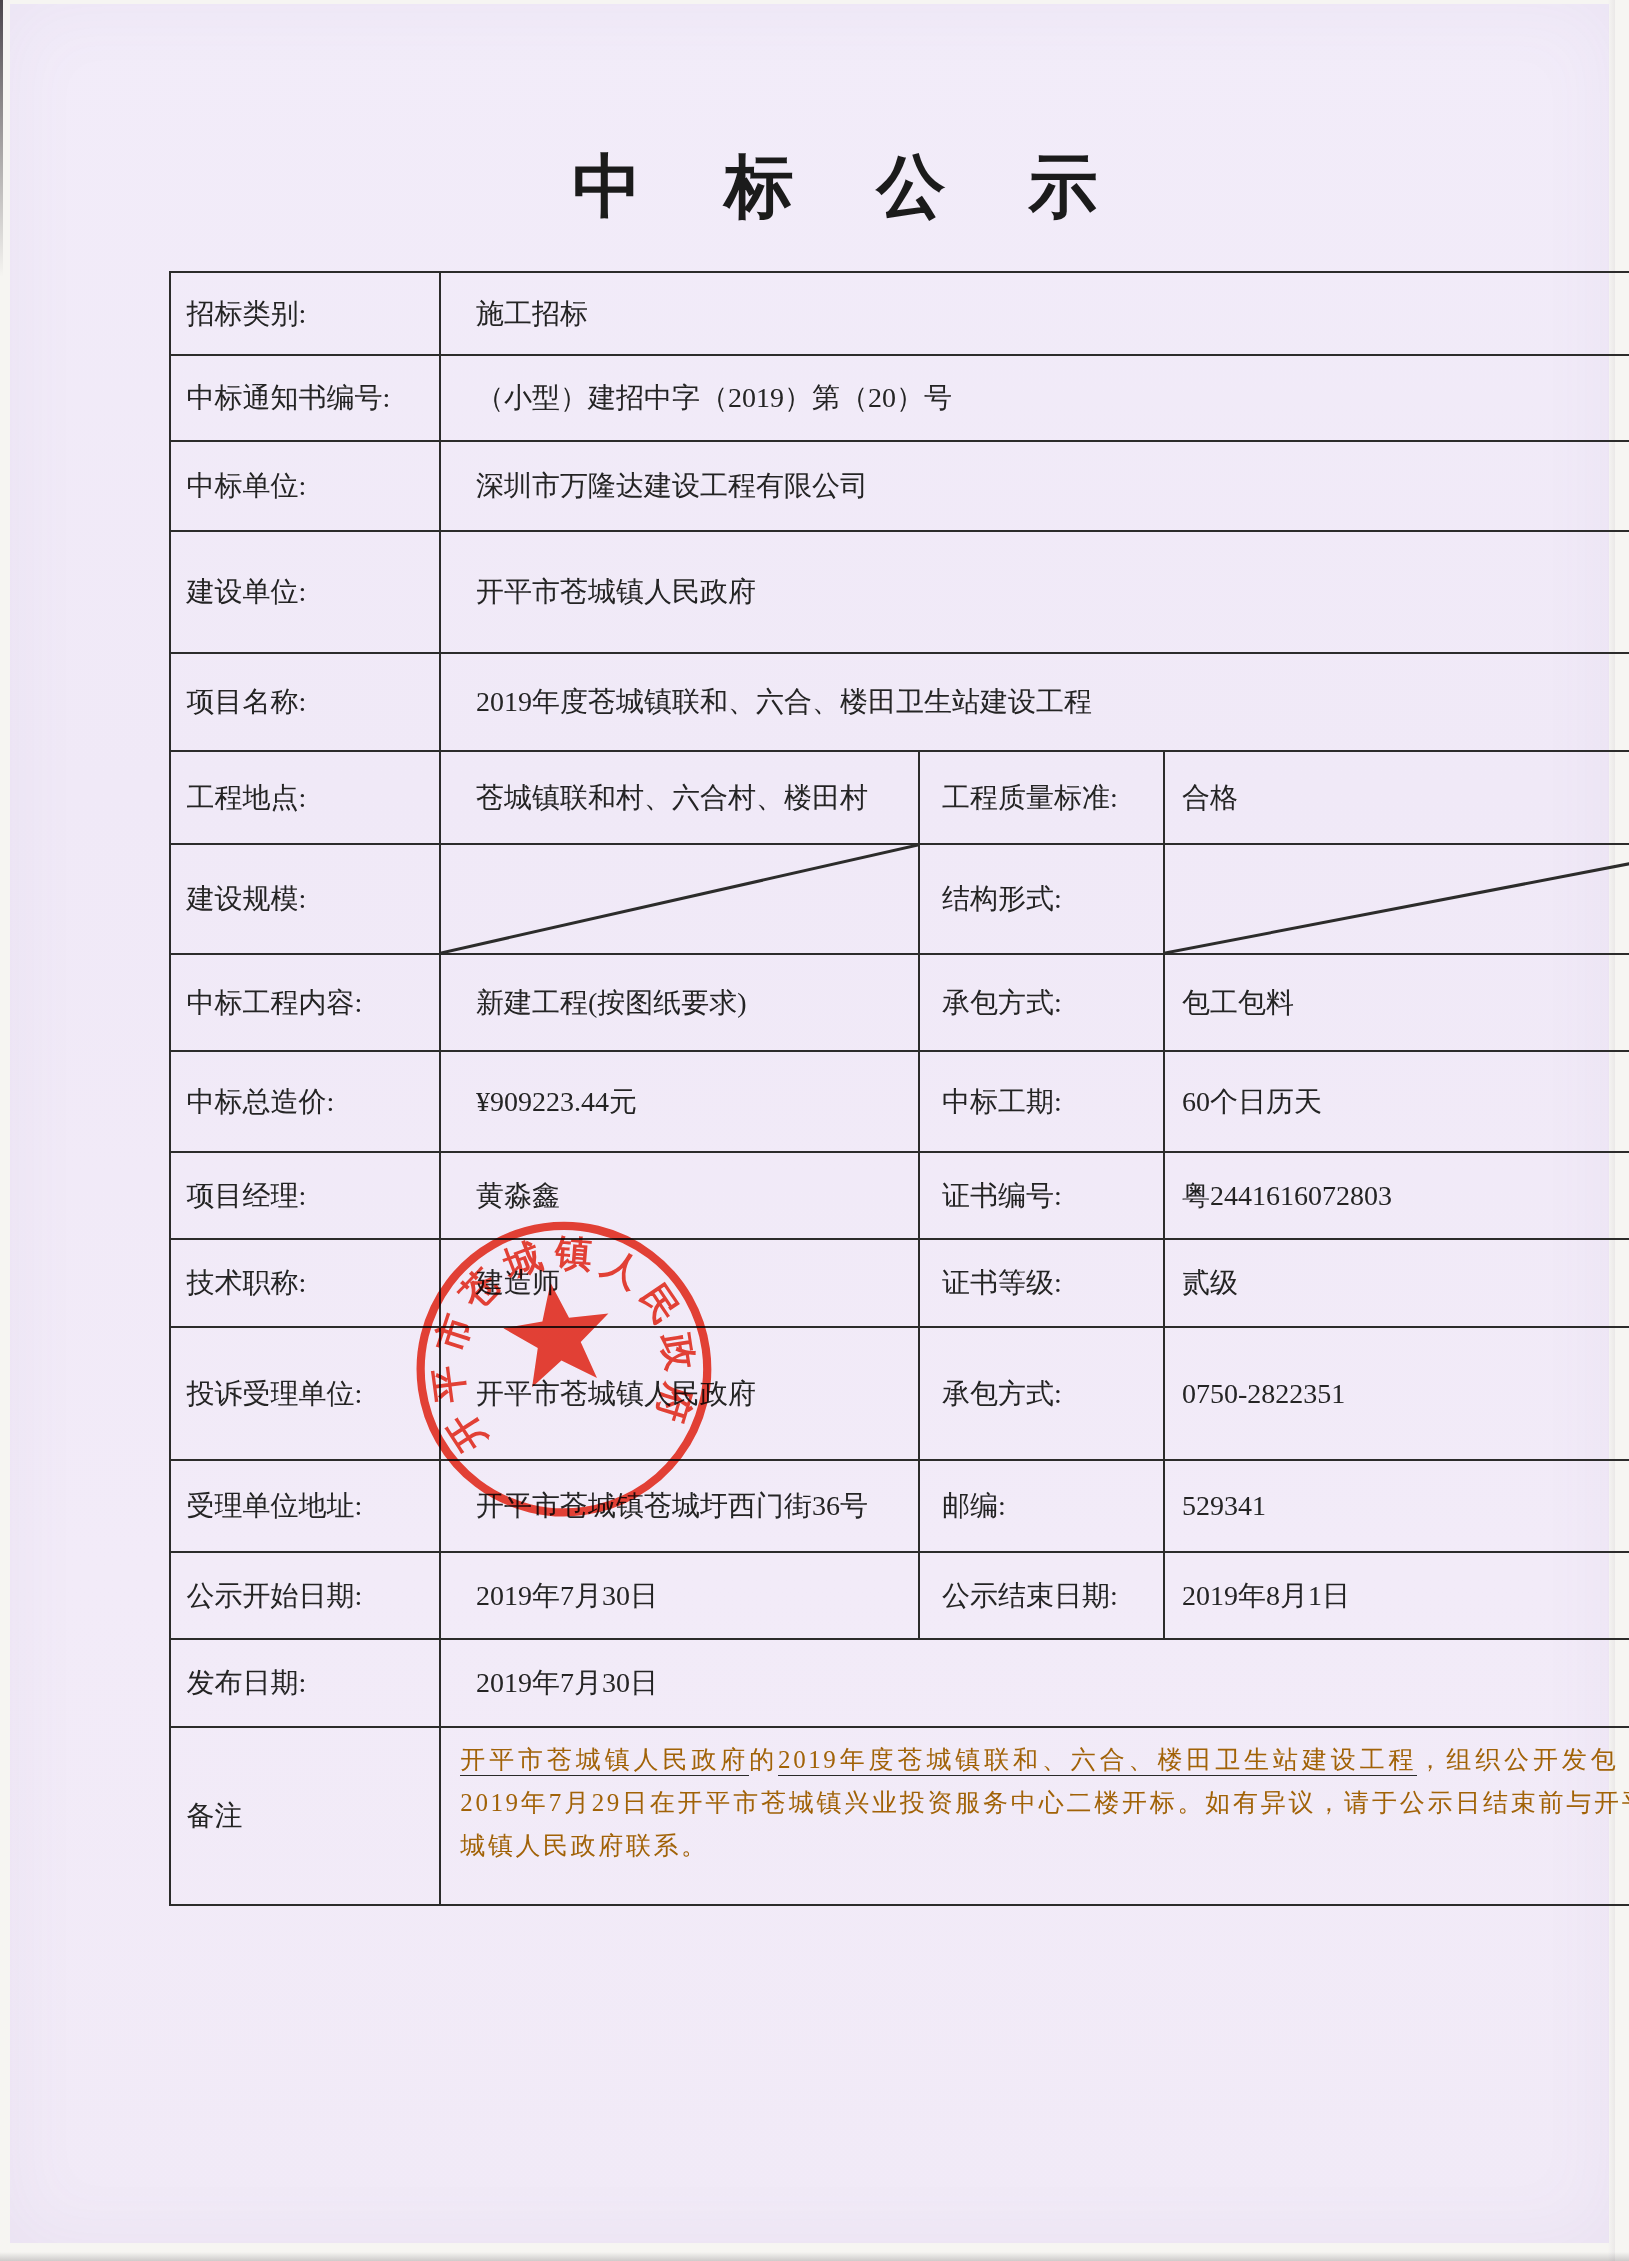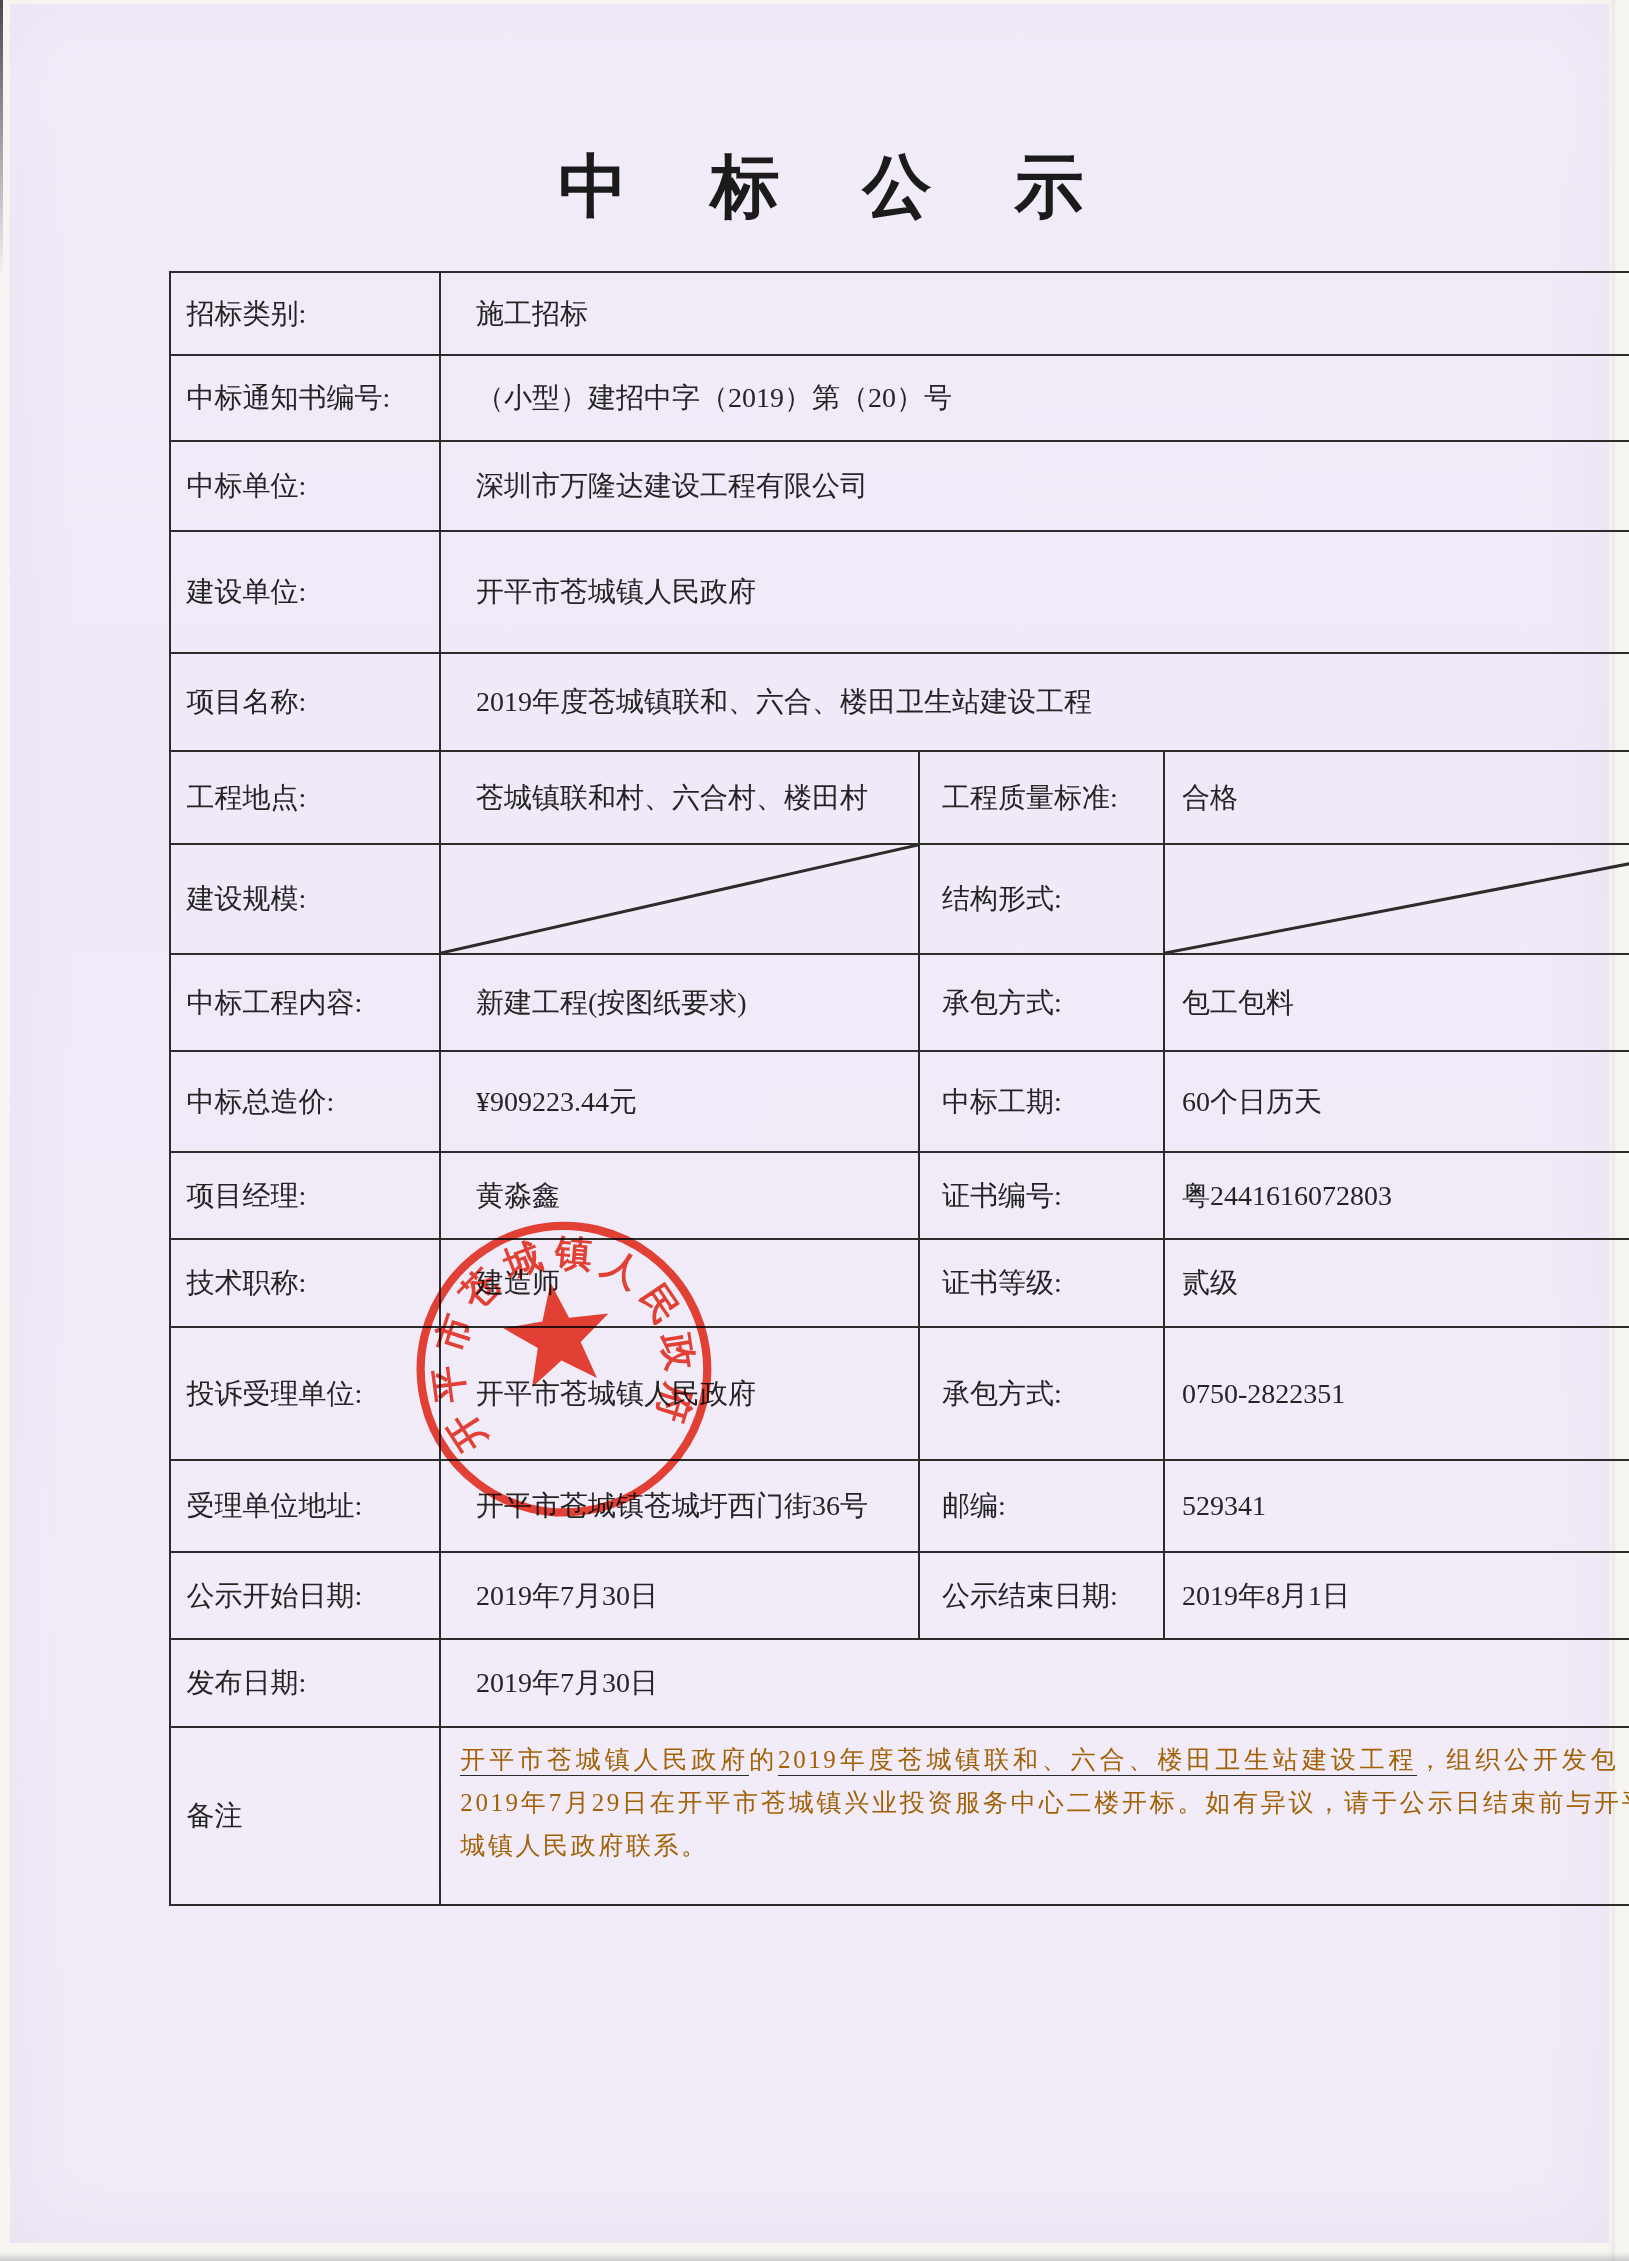--- a/index.html
+++ b/index.html
@@ -20,21 +20,21 @@
   }
   .edge-bottom{
     position:absolute;left:0;bottom:0;width:100%;height:9px;
     background:linear-gradient(0deg,rgba(100,95,100,.28),rgba(100,95,100,0));
   }
   .edge-right{
     position:absolute;right:15.5px;top:0;width:6.4px;height:100%;
     background:linear-gradient(90deg,rgba(150,140,160,0),rgba(150,140,160,.12));
   }
   .doc-title{
-    position:absolute;left:169px;top:151px;width:1304px;box-sizing:border-box;
+    position:absolute;left:183px;top:151px;width:1304px;box-sizing:border-box;
     padding-left:83px;
     text-align:center;font-size:69px;line-height:1.05;font-weight:bold;
     letter-spacing:83px;color:#1b1b1b;white-space:nowrap;
   }
   .bid-table{
     position:absolute;left:169px;top:271px;width:1560px;height:1635px;
     box-sizing:border-box;border:2.6px solid #2c2c2b;
     display:flex;flex-direction:column;
   }
   .row{display:flex;box-sizing:border-box;border-top:2.6px solid #2c2c2b;flex:0 0 auto;}

